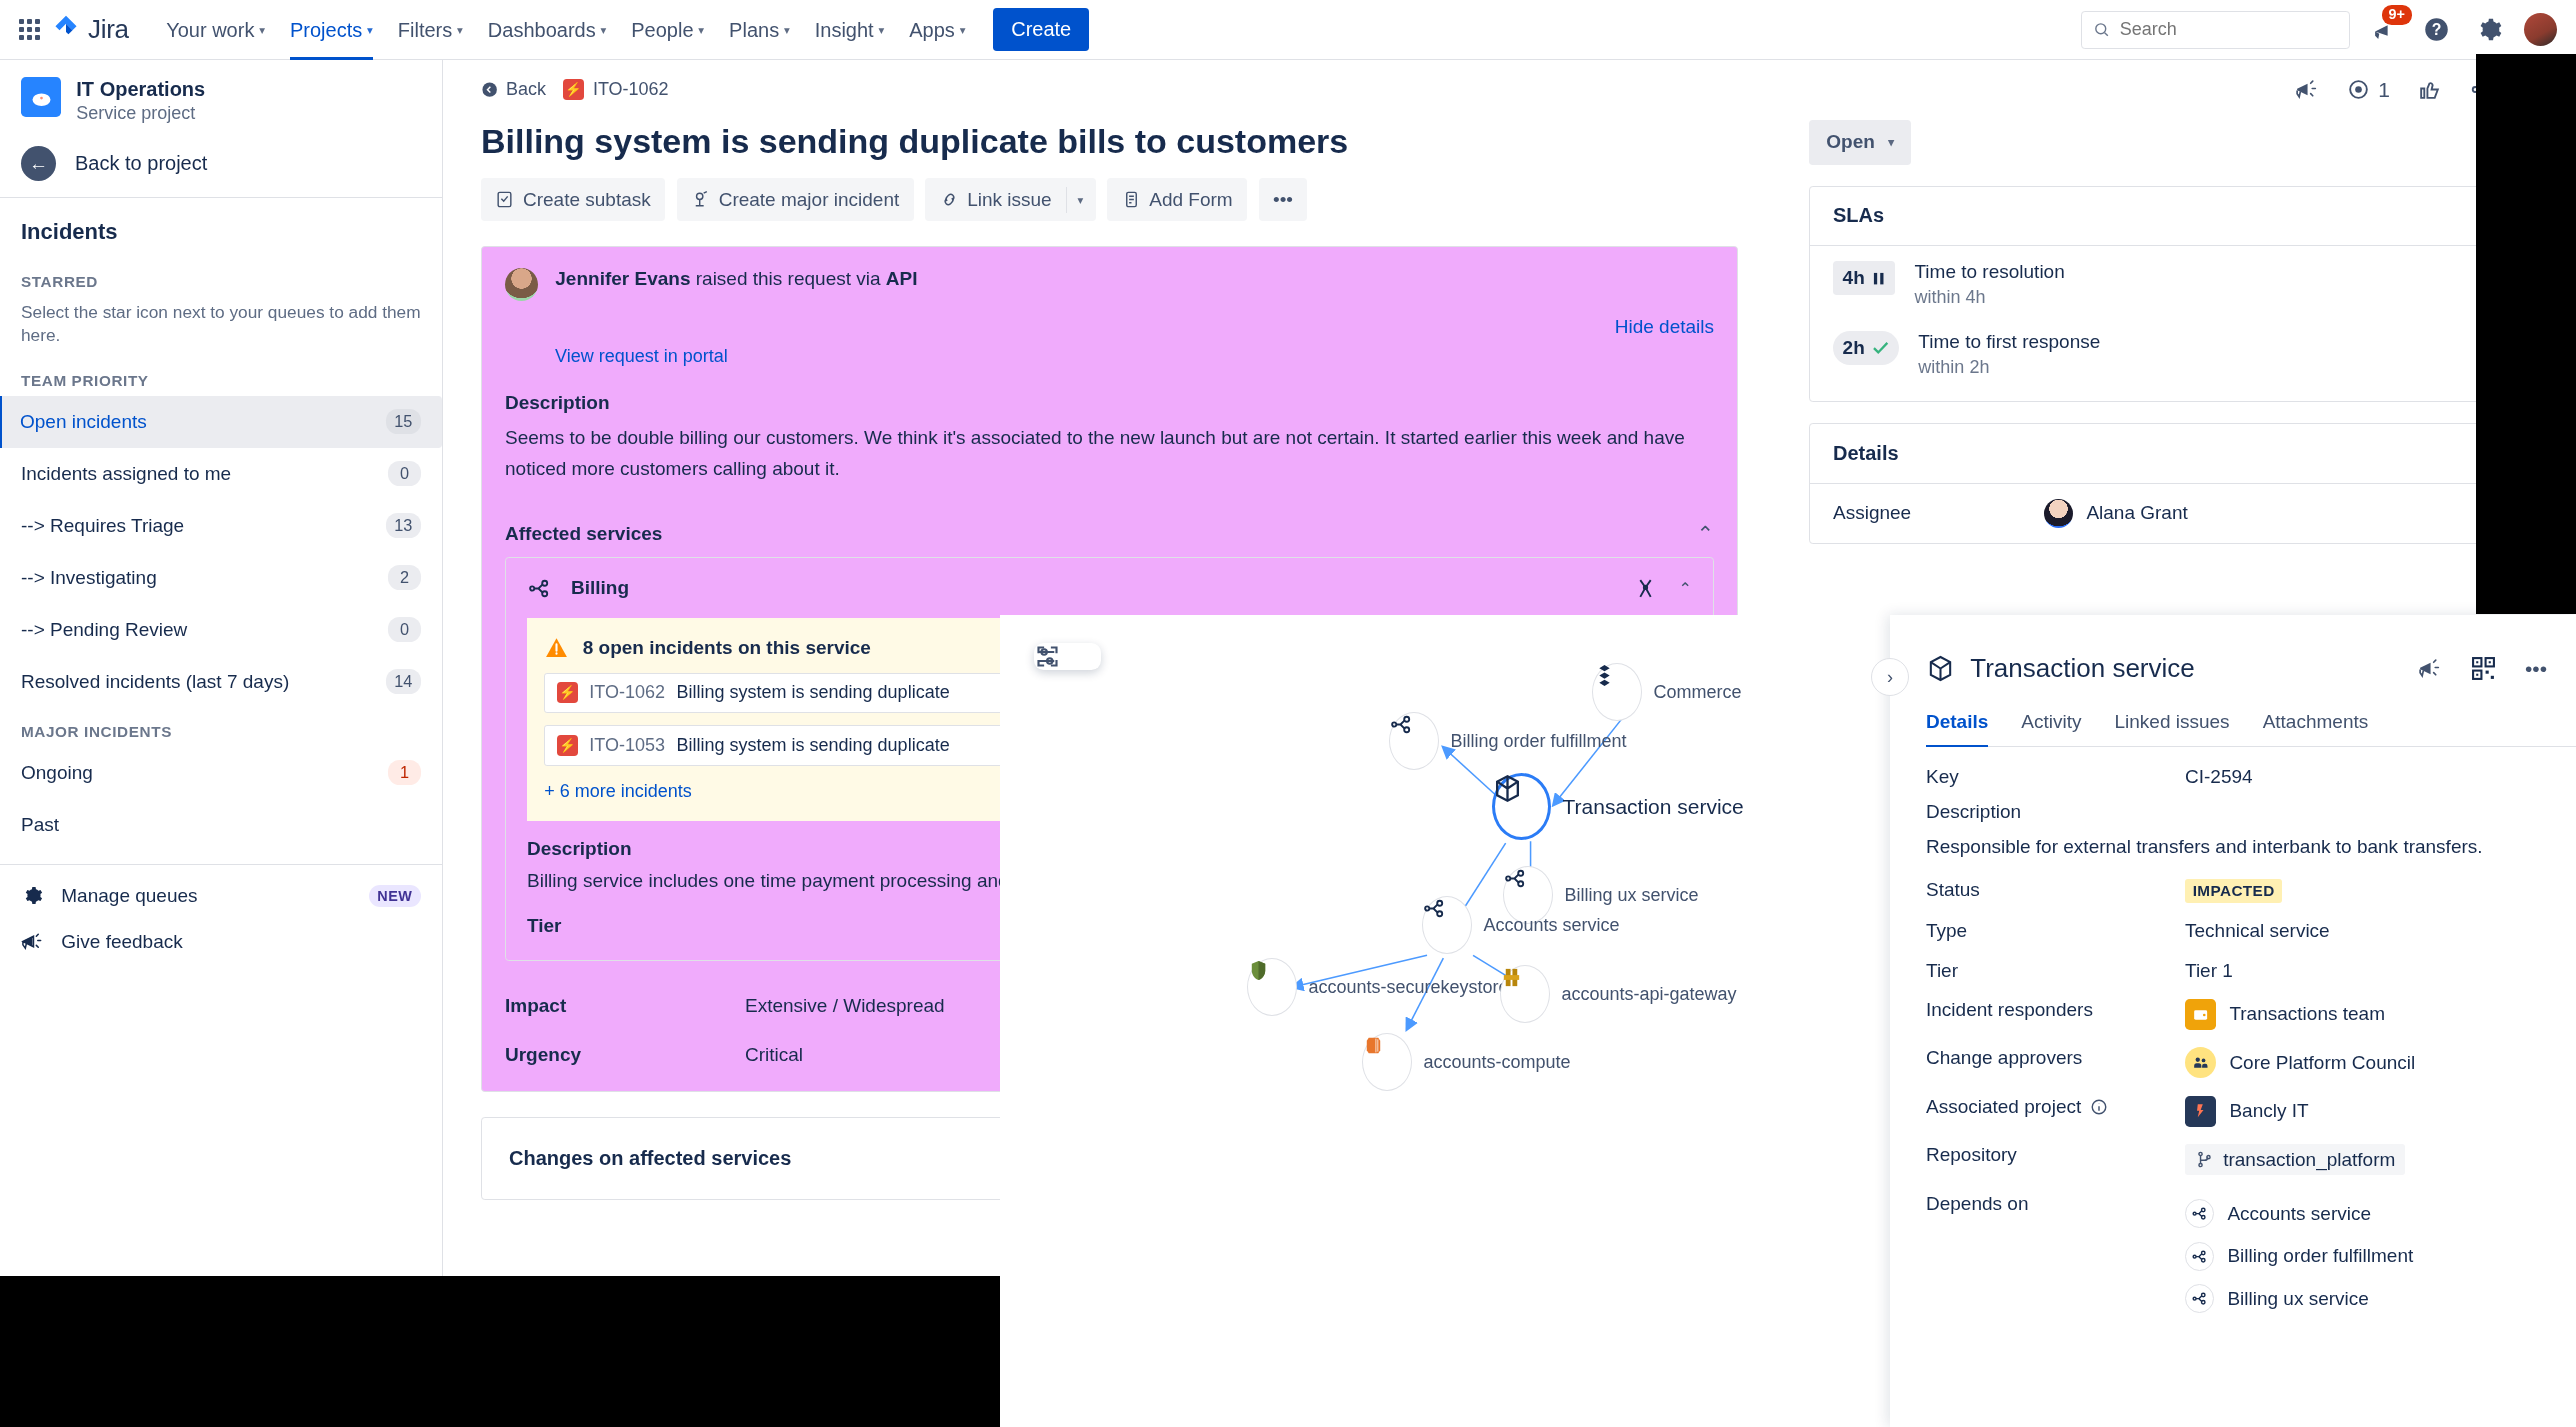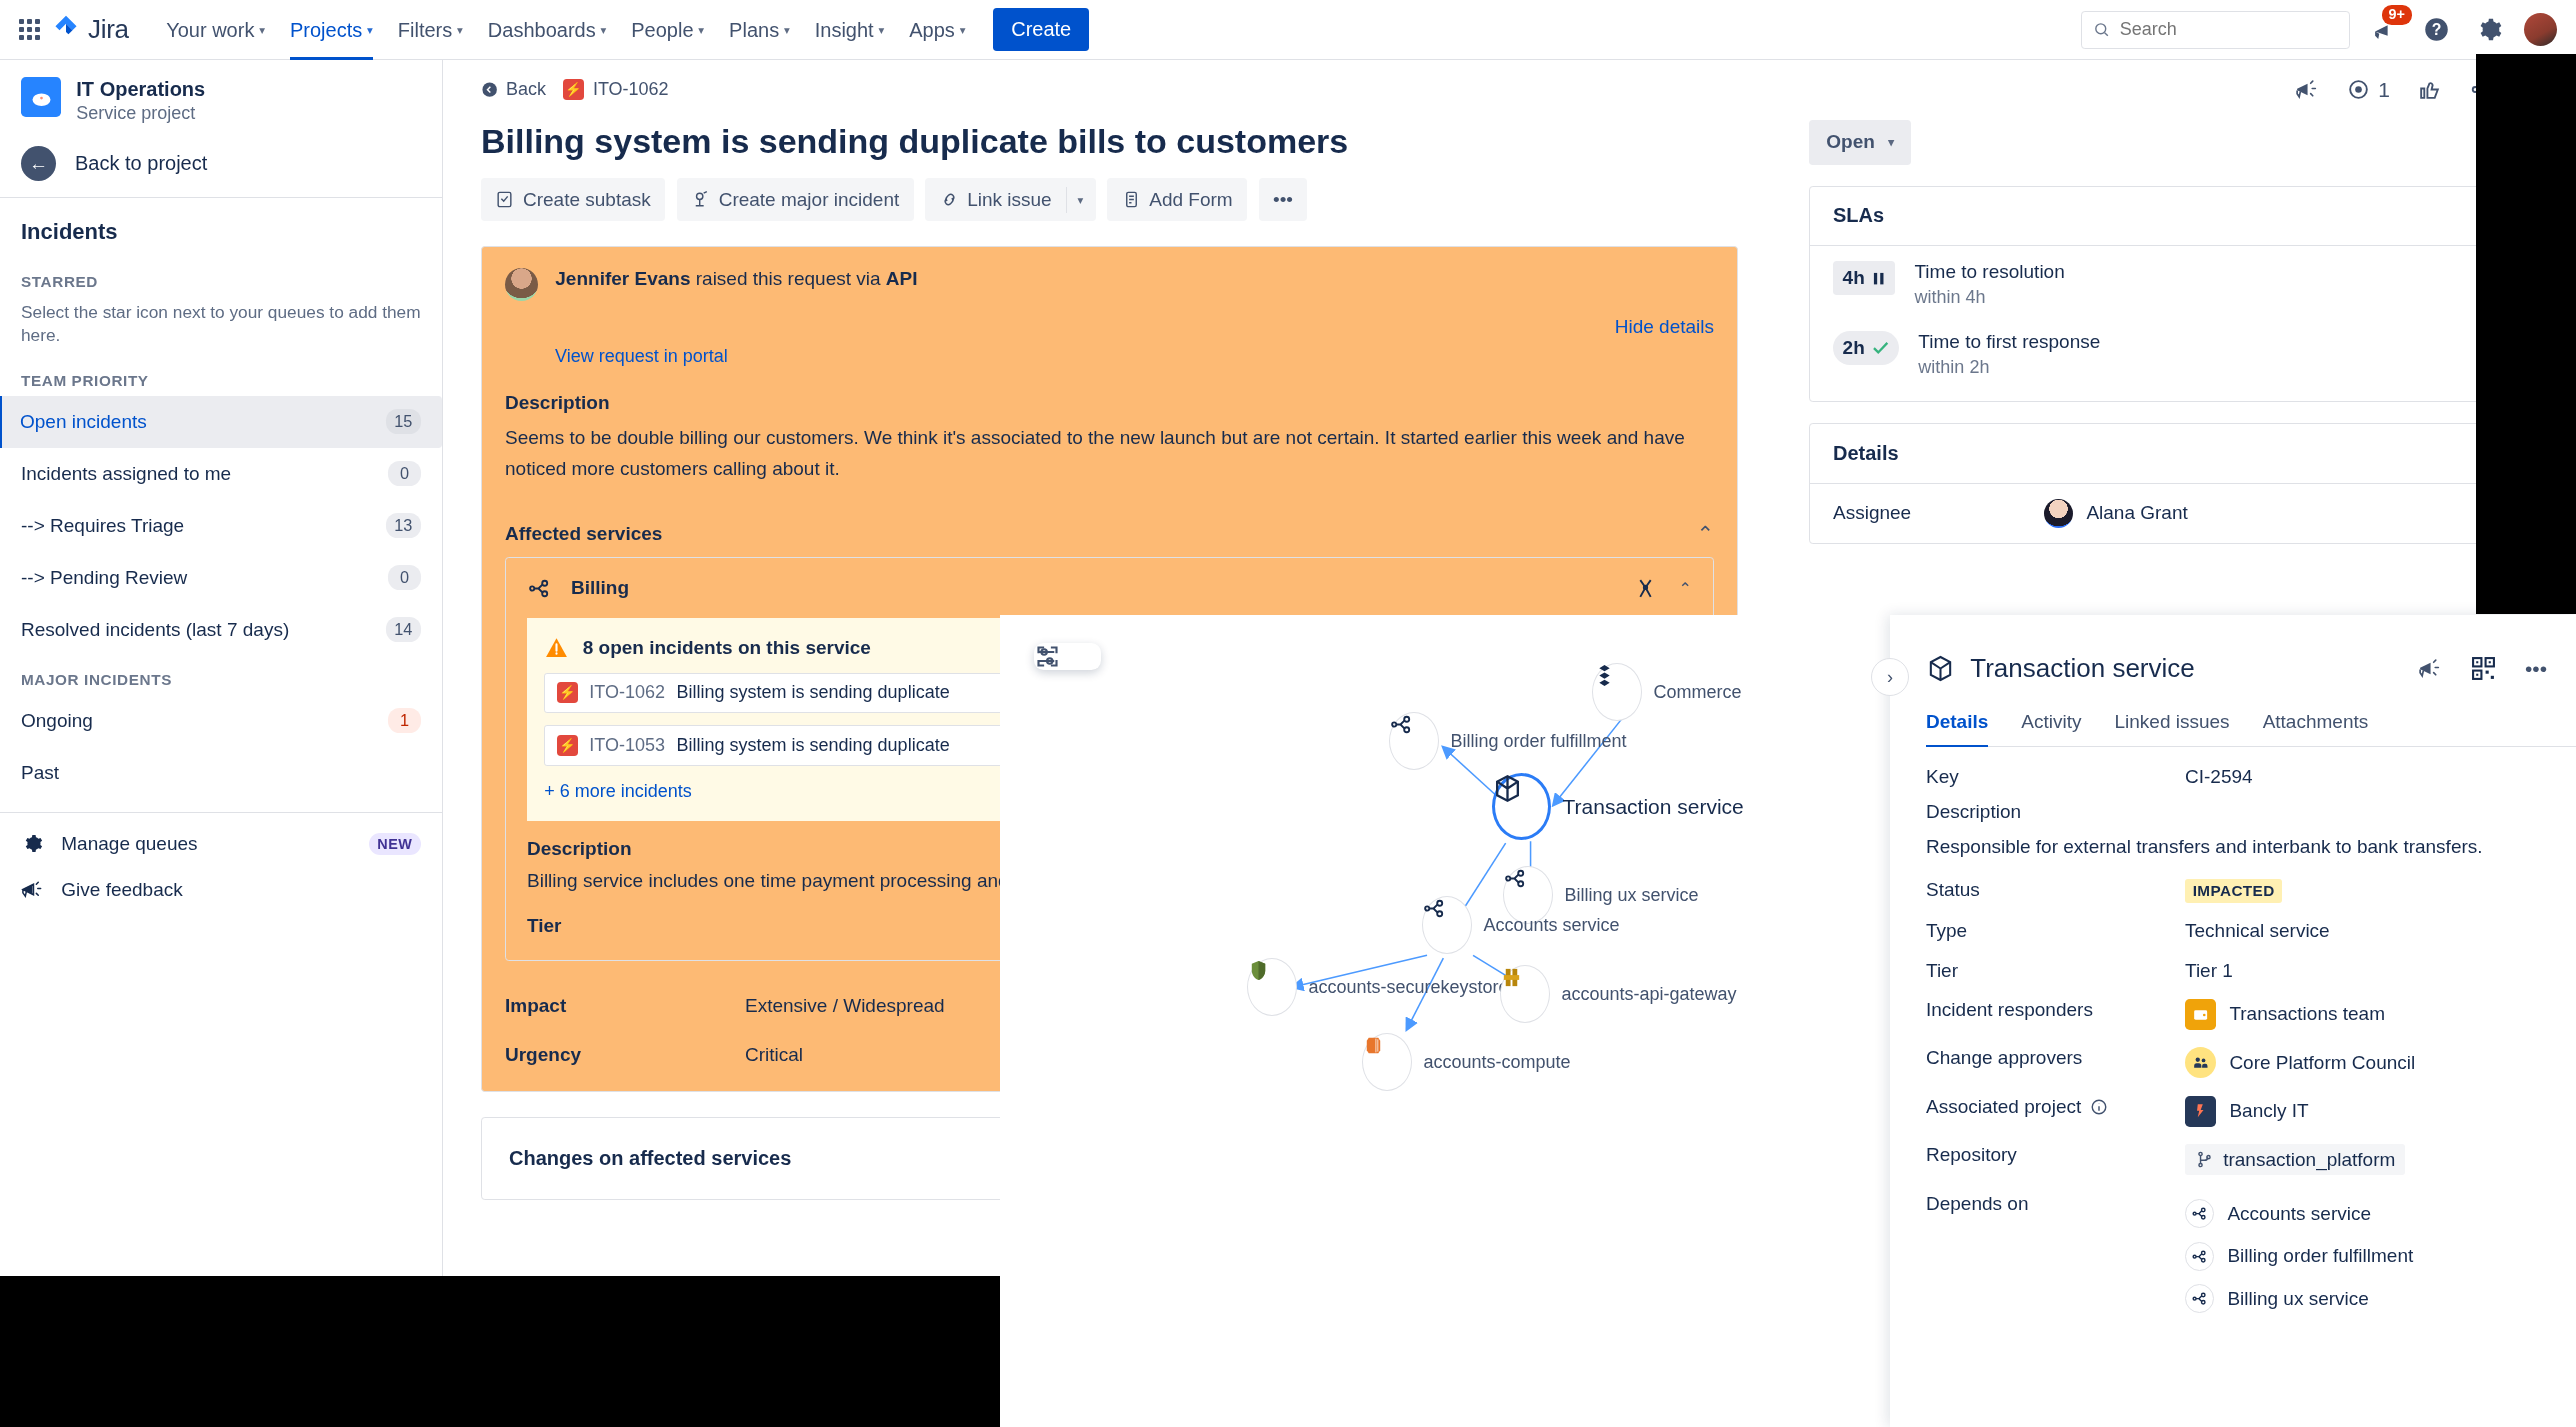--- a/index.html
+++ b/index.html
@@ -75,21 +75,21 @@
   .key-ico { width:21px; height:21px; background:#e2483d; border-radius:3.8px; color:#fff;
     font-size:13.4px; font-weight:700; display:flex; align-items:center; justify-content:center; }
   .issue-title { font-size:34px; font-weight:600; color:#172b4d; margin:21px 0 17.3px 0; line-height:40px; }
   .actions { display:flex; align-items:center; gap:11.5px; }
   .act-btn { display:flex; align-items:center; gap:8.6px; background:#f4f5f7; border:none;
     border-radius:3.8px; padding:10.5px 14.4px; font-size:19px; color:#42526e; cursor:pointer;
     font-family:"Liberation Sans", sans-serif; white-space:nowrap; }
   .act-split { display:flex; background:#f4f5f7; border-radius:3.8px; align-items:stretch; }
   .act-split .act-btn { background:transparent; }
   .act-div { width:1px; background:#dfe1e6; margin:8.6px 0; }
-  .card { border:1px solid #dfe1e6; border-radius:3.8px; background:#fdba74; margin-top:25px; }
+  .card { border:1px solid #dfe1e6; border-radius:3.8px; background:#f0abfc; margin-top:25px; }
   .req-row { display:flex; align-items:flex-start; padding:21px 23px 3.8px 23px; }
   .av-green { width:33px; height:33px; border-radius:50%;
     background:radial-gradient(circle at 50% 32%, #d9a789 0 36%, #7a5b46 37% 70%, #9ad6a8 71%); flex:none;}
   .req-txt { font-size:19px; color:#172b4d; margin-left:17.3px; }
   .req-txt b { font-weight:700; }
   .hide-details { margin-left:auto; color:#0052cc; font-size:19px; cursor:pointer;margin-top:48px; }
   .portal-link { color:#0052cc; font-size:18px; margin:3.8px 0 0 73px; cursor:pointer; }
   .fld-lbl { font-size:19px; font-weight:700; color:#172b4d; padding:25px 23px 7.7px 23px; }
   .fld-txt { font-size:19px; color:#172b4d; line-height:31px; padding:0 23px 21px 23px; }
   .aff-head { display:flex; align-items:center; padding:17.3px 23px 11.5px 23px; }
@@ -304,20 +304,24 @@
     </div>
     <div class="sb-item">
       <span>Incidents assigned to me</span>
       <span class="pill">0</span>
     </div>
     <div class="sb-item">
       <span>--&gt; Requires Triage</span>
       <span class="pill">13</span>
     </div>
     <div class="sb-item">
+      <span>--&gt; Investigating</span>
+      <span class="pill">2</span>
+    </div>
+    <div class="sb-item">
       <span>--&gt; Pending Review</span>
       <span class="pill">0</span>
     </div>
     <div class="sb-item">
       <span>Resolved incidents (last 7 days)</span>
       <span class="pill">14</span>
     </div>
 
     <div class="sb-group">MAJOR INCIDENTS</div>
     <div class="sb-item">

